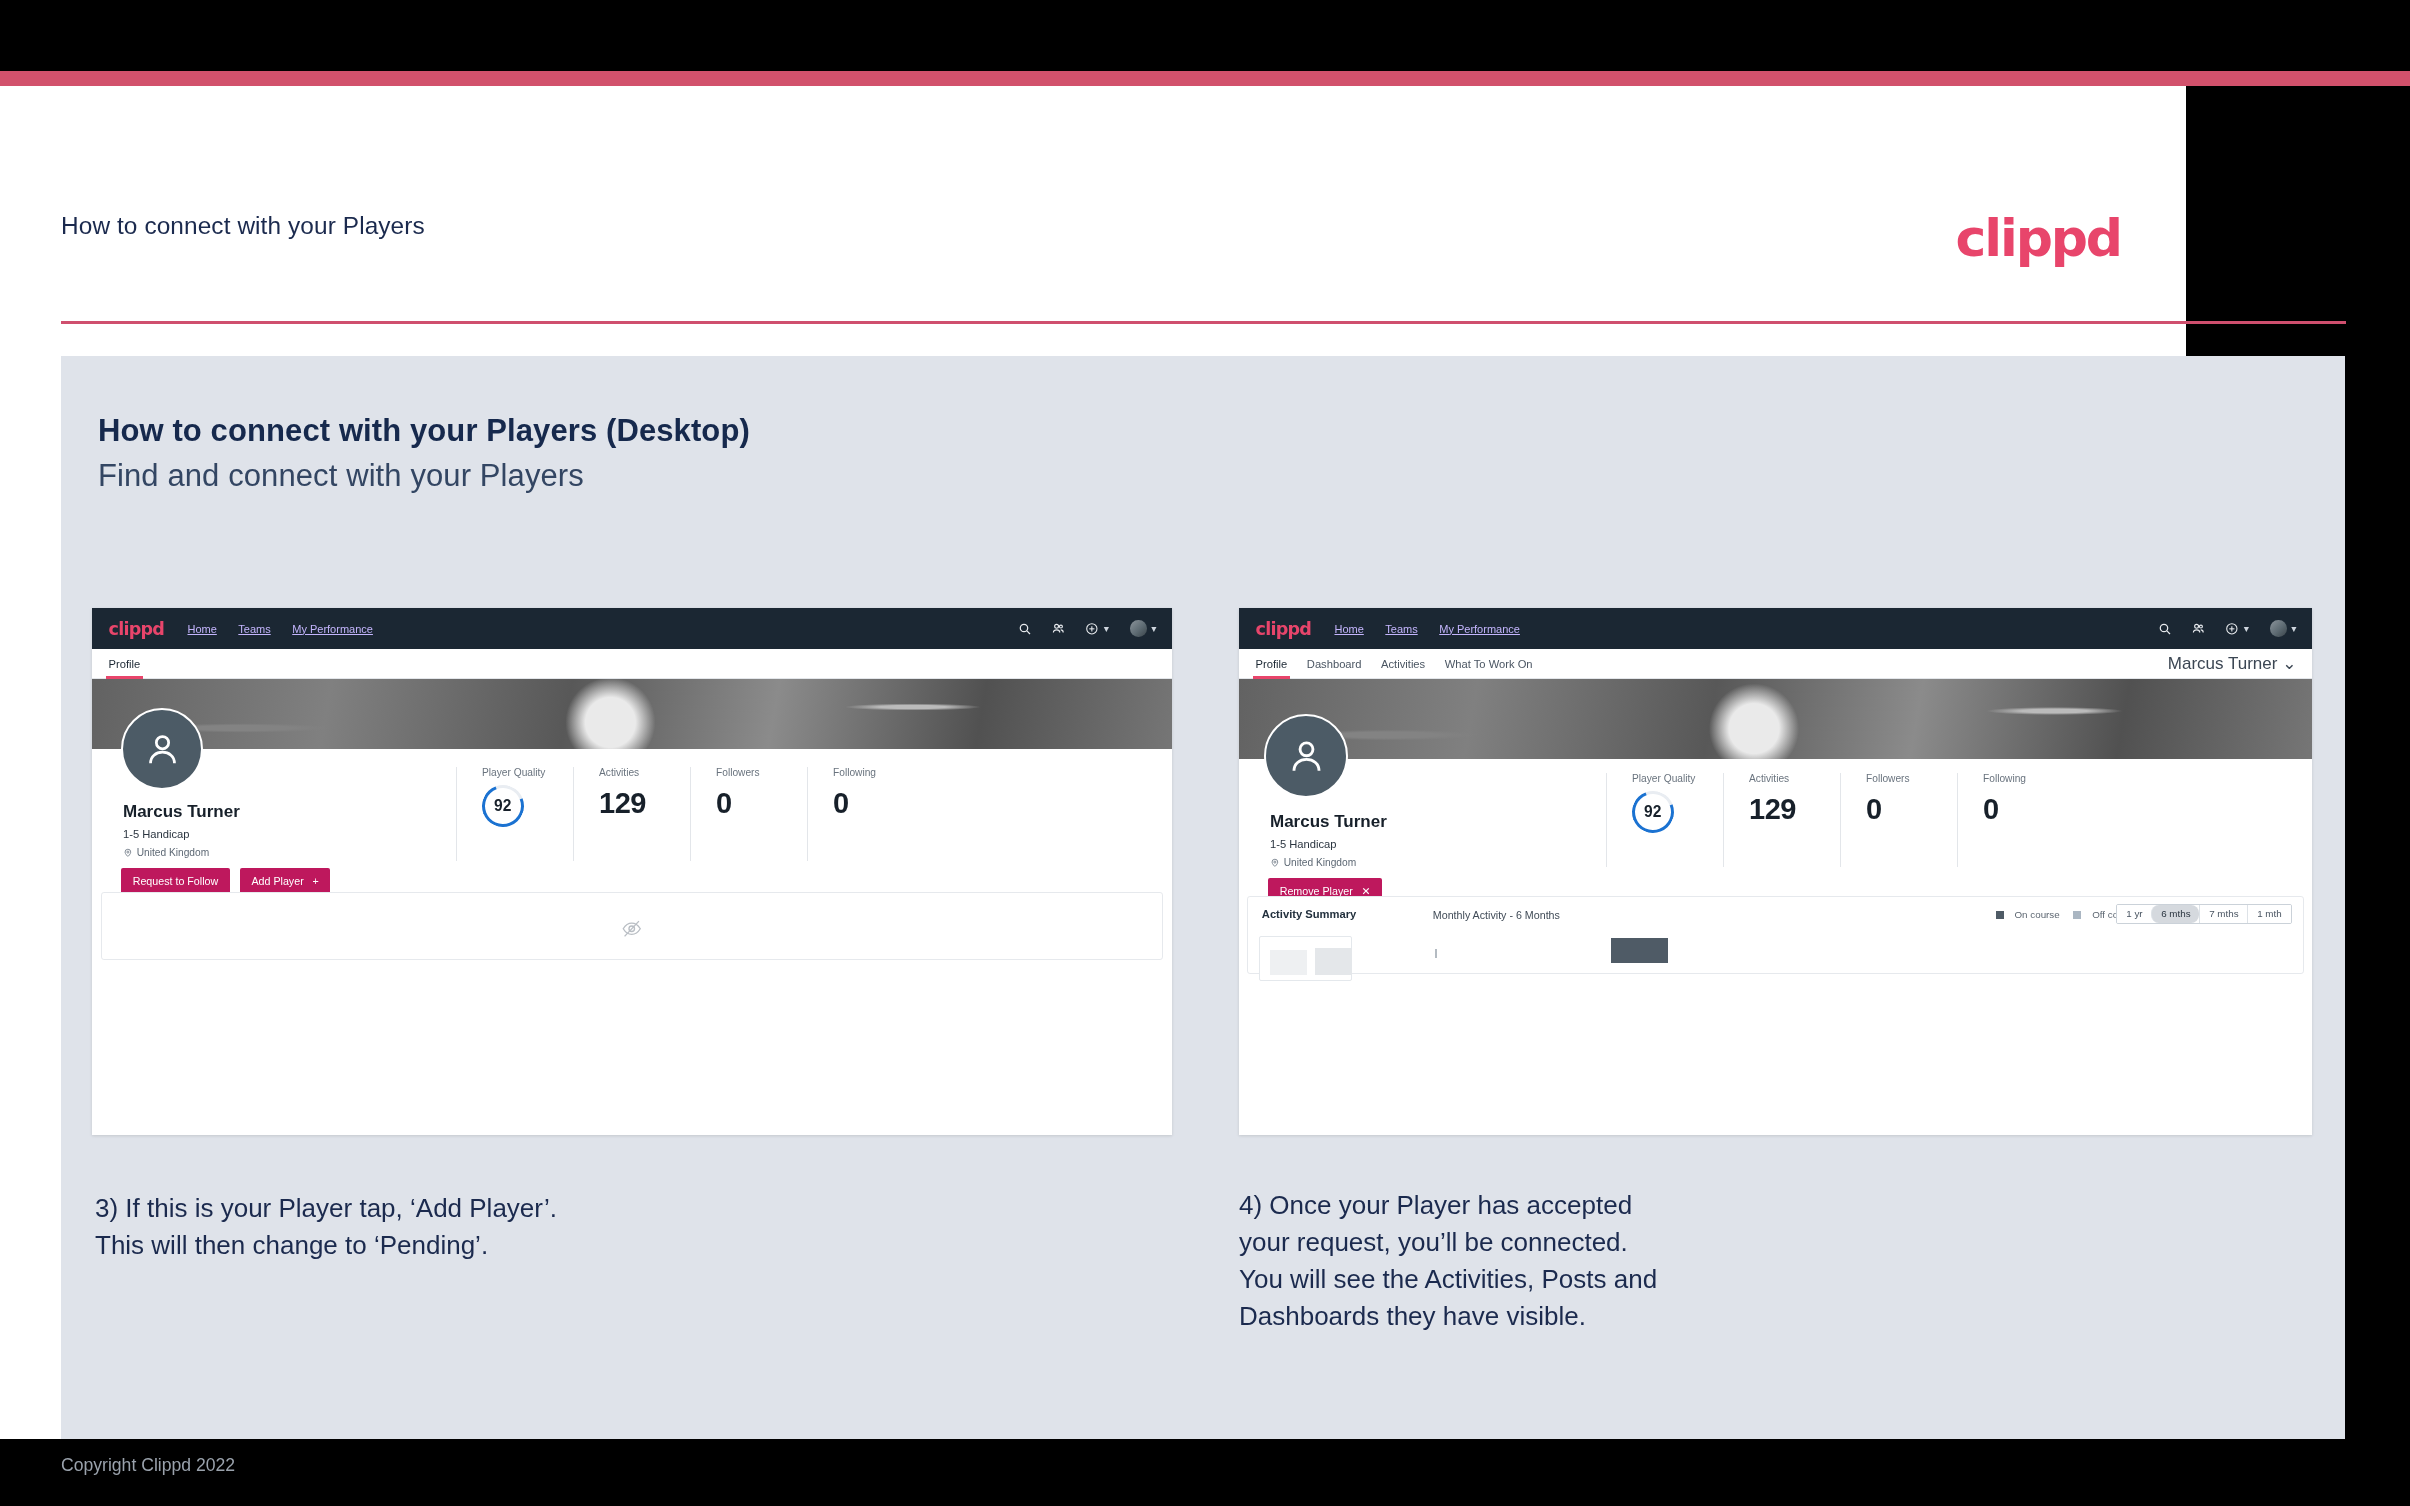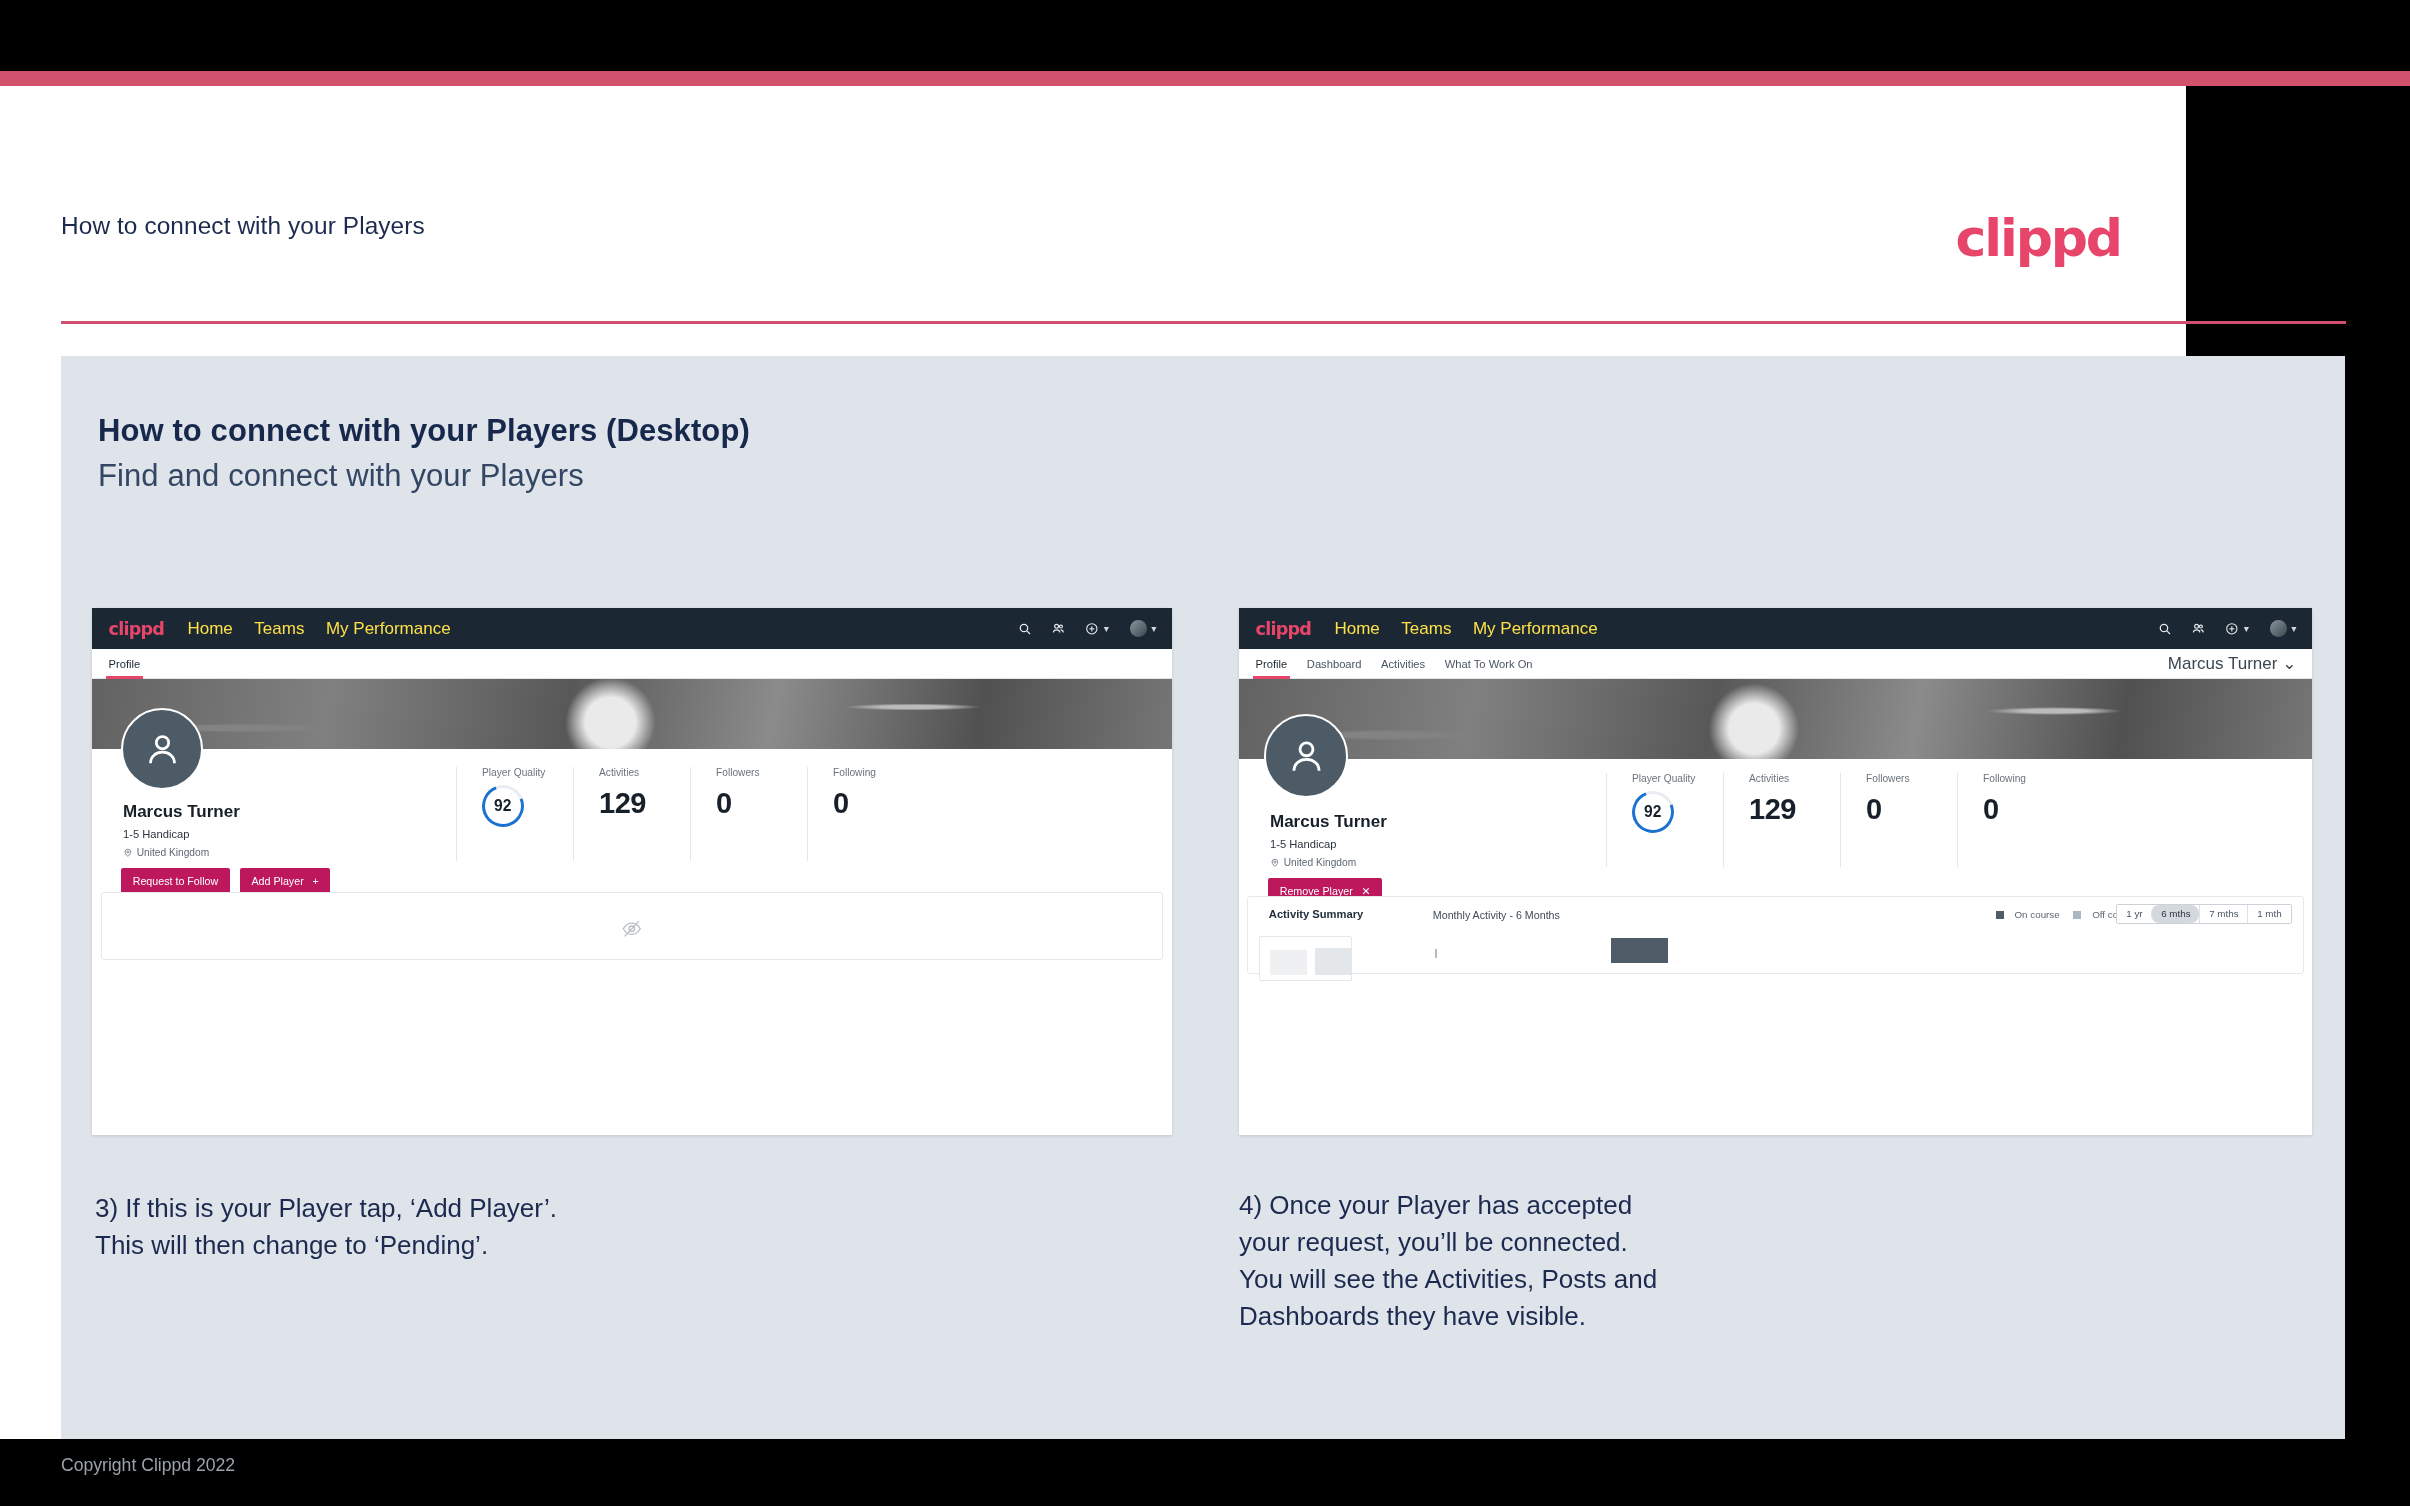--- a/index.html
+++ b/index.html
@@ -55,21 +55,21 @@
     position:absolute; left:0; bottom:0; width:100%; height:57px;
     background:linear-gradient(to bottom, rgba(255,255,255,0) 0%, #ffffff 82%);
     pointer-events:none; z-index:9;
   }
 
   
   .navbar { position:relative; height:41px; background:#1b2733; display:flex; align-items:center; }
   .nav-logo { color:#e8456b; font-weight:bold; font-size:17.6px; letter-spacing:-0.8px;
               margin-left:16.6px; font-family:"DejaVu Sans", sans-serif; }
   .nav-links { display:flex; align-items:center; margin-left:23.4px; gap:21.5px; }
-  .nav-links span { color:#fde047; font-size:17px; }
+  .nav-links span { color:#c4b5fd; font-size:11px;text-decoration:underline; }
   .nav-right { position:absolute; right:13.7px; top:0; height:41px;
                display:flex; align-items:center; gap:19.5px; }
   .ni { display:inline-flex; align-items:center; }
   .ni svg { display:block; }
   .chev { color:#cfd6de; font-size:8.8px; margin-left:2.9px; }
   .avatar-sm { width:16.6px; height:16.6px; border-radius:50%;
                background:linear-gradient(135deg,#8d959c 0%,#5e6b73 55%,#394349 100%); display:block; }
 
   
   .tabbar { position:relative; height:30px; background:#fff; border-bottom:1px solid #e3e6ea;
@@ -122,21 +122,21 @@
           transform:rotate(24deg); }
   .ring span { transform:rotate(-24deg); font-size:15.6px; font-weight:bold; color:#17202a; }
 
   
   .lower-card { position:relative; margin:11.7px 8.8px 0 8.8px; background:#fff;
                 border:1px solid #e6e9ed; border-radius:2.9px; height:68px; }
   .eye-wrap { position:absolute; left:0; right:0; top:25px; display:flex; justify-content:center; }
 
   .act-card { position:relative; margin:9.8px 7.8px 0 7.8px; background:#fff;
               border:1px solid #e6e9ed; border-radius:2.9px; height:78px; }
-  .act-title { position:absolute; left:21px; top:11.7px; font-size:11.2px; font-weight:bold; color:#22303d; }
+  .act-title { position:absolute; left:14px; top:11.7px; font-size:11.2px; font-weight:bold; color:#22303d; }
   .act-sub   { position:absolute; left:185px; top:12.7px; font-size:10.7px; color:#404b57; }
   .legend { position:absolute; right:166px; top:12.7px; display:flex; gap:13.7px; align-items:center; }
   .legend div { display:flex; align-items:center; gap:11px; font-size:9.8px; color:#5c6671; }
   .sw { width:7.8px; height:7.8px; display:inline-block; }
   .range { position:absolute; right:11.7px; top:6.8px; display:flex;
            border:1px solid #cbd2d9; border-radius:2px; overflow:hidden; }
   .range div { font-size:9.8px; color:#4a5562; padding:3.9px 8.8px; border-left:1px solid #dde2e7; background:#fff; }
   .range div:first-child { border-left:none; }
   .range div.sel { background:#d5d9de; color:#2b3540;border-radius:8px; }
   .mini-panel { position:absolute; left:11.7px; top:39px; width:93px; height:45px;

